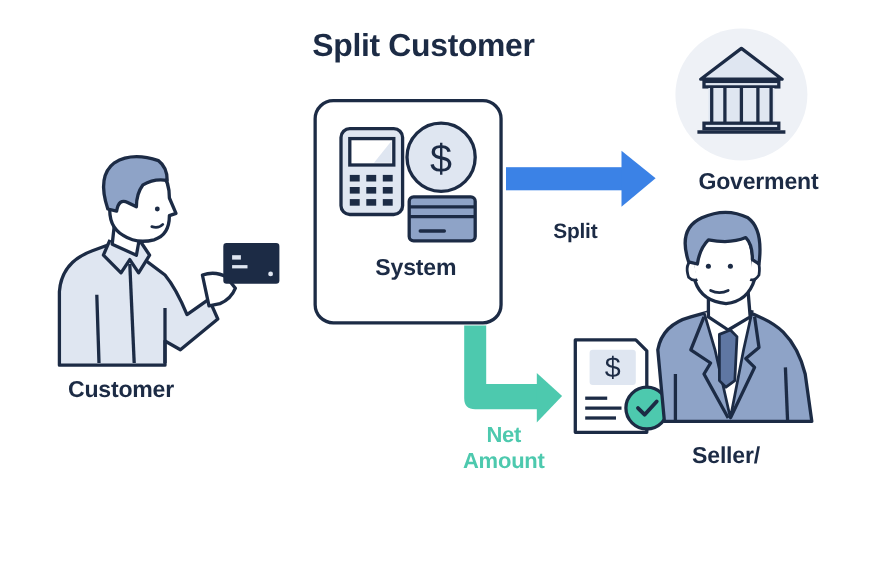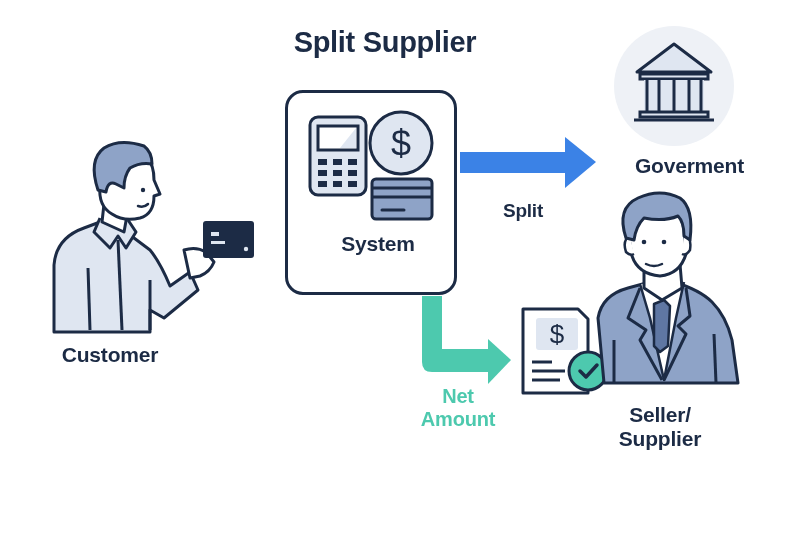--- a/index.html
+++ b/index.html
@@ -39,21 +39,21 @@
       border-radius: 18px;
       background: #ffffff;
       box-sizing: border-box;
     }
     .net-label { color: #4dc9ae; }
     svg { position: absolute; left: 0; top: 0; }
   </style>
 </head>
 <body>
 
-<div class="abs title">Split Supplier</div>
+<div class="abs title">Split Customer</div>
 
 <svg width="800" height="534" viewBox="0 0 800 534">
 
   <g>
     <circle cx="674" cy="86" r="60" fill="#eef1f6"></circle>
     <polygon points="637,72 674,44 711,72" fill="#dfe6f1" stroke="#1c2b45" stroke-width="3" stroke-linejoin="round"></polygon>
     <rect x="640" y="74" width="68" height="5" fill="#dfe6f1" stroke="#1c2b45" stroke-width="3"></rect>
     <rect x="644" y="80" width="60" height="32" fill="#dfe6f1"></rect>
     <line x1="647" y1="80" x2="647" y2="112" stroke="#1c2b45" stroke-width="3"></line>
     <line x1="659" y1="80" x2="659" y2="112" stroke="#1c2b45" stroke-width="3"></line>
@@ -176,14 +176,13 @@
 
 <div class="abs label" style="left:483px; top:200px; width:80px; font-size:19px;">Split</div>
 
 <div class="abs label net-label" style="left:408px; top:385px; width:100px; font-size:20px;">
   <div>Net</div>
   <div>Amount</div>
 </div>
 
 <div class="abs label" style="left:590px; top:403px; width:140px;">
   <div>Seller/</div>
-  <div>Supplier</div>
 </div>
 
 </body></html>

